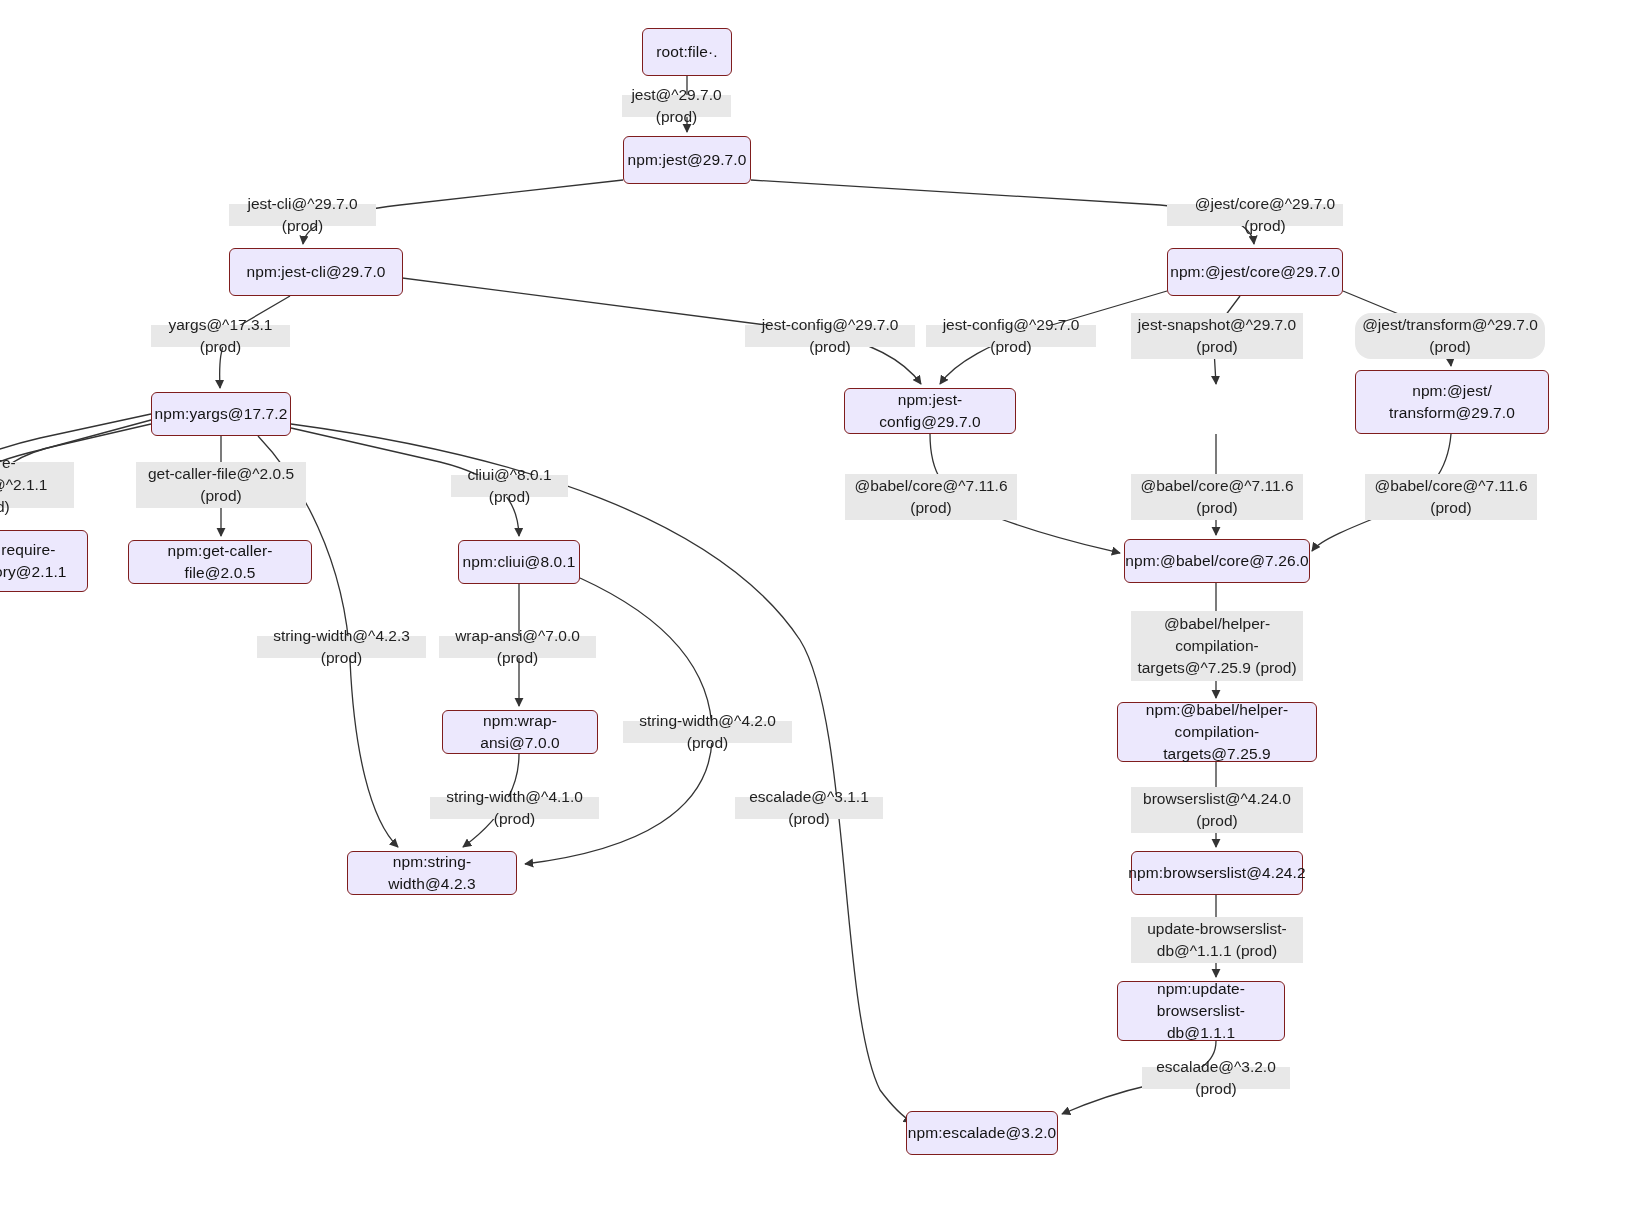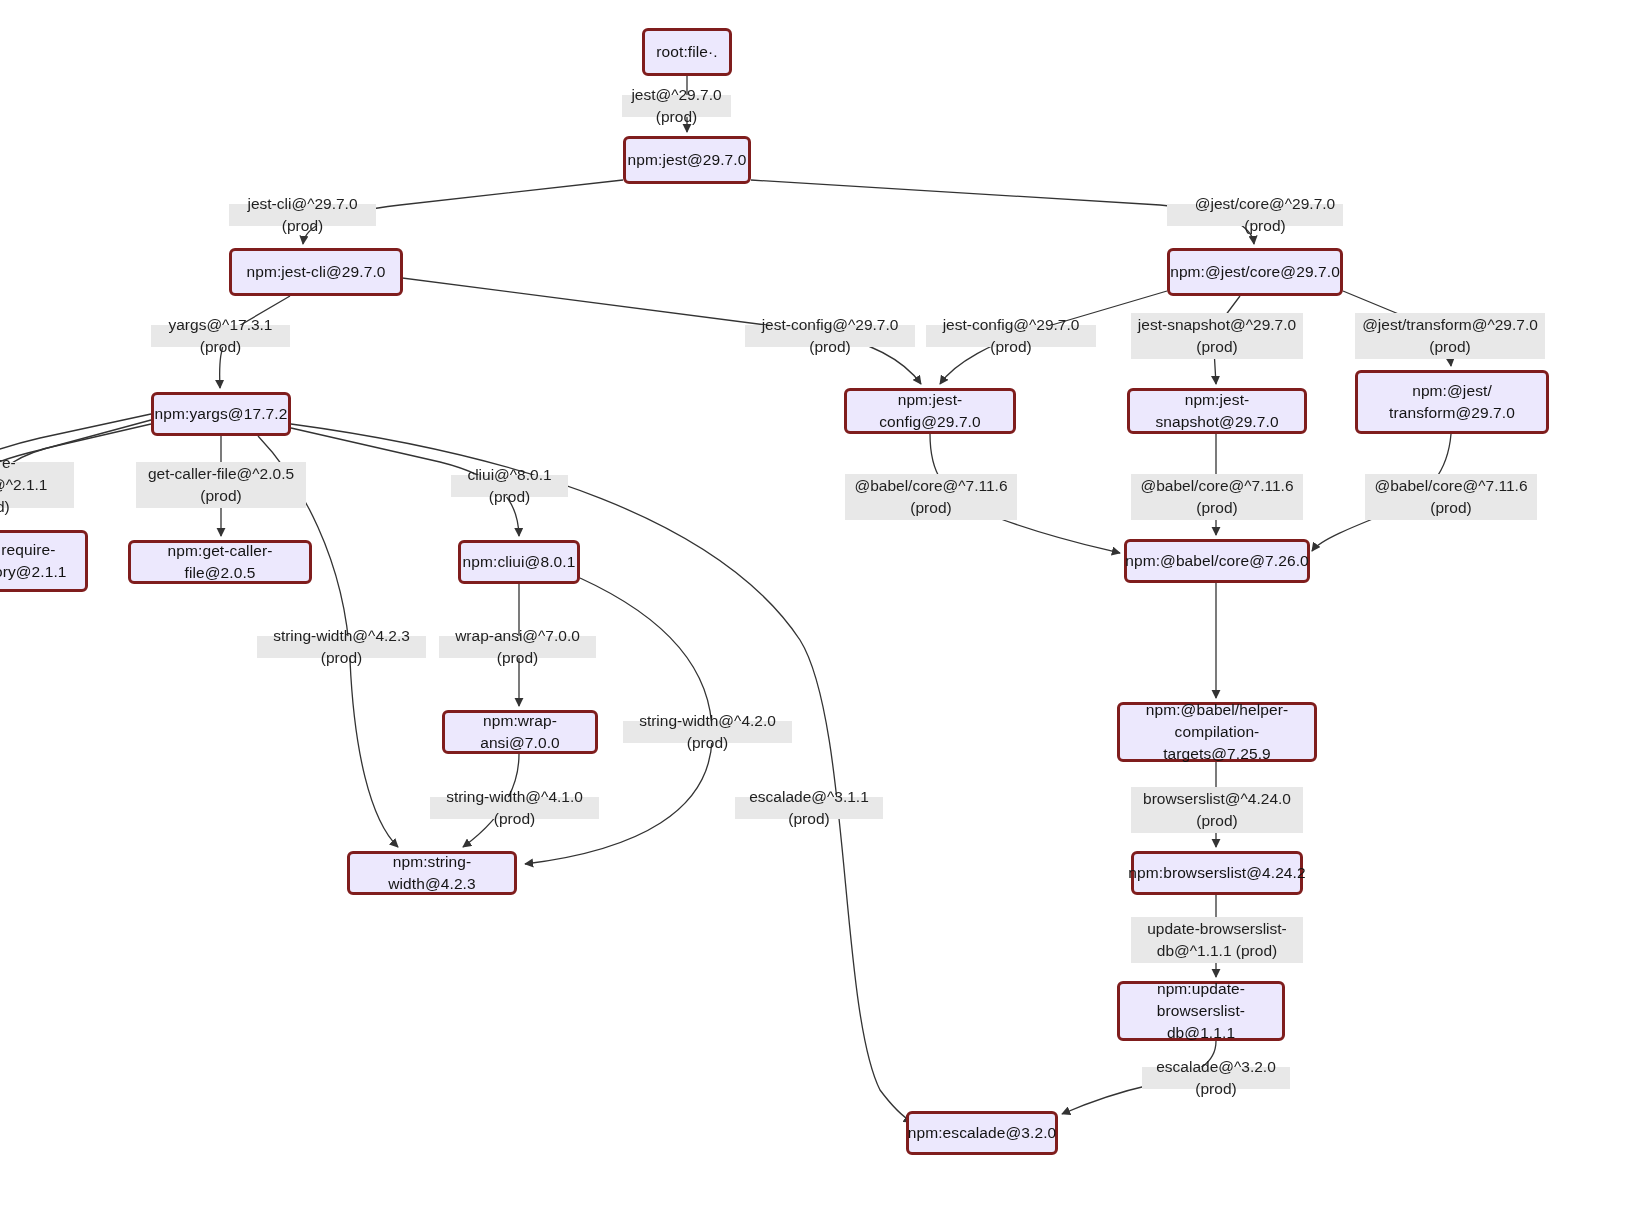--- a/index.html
+++ b/index.html
@@ -22,21 +22,21 @@
     left: 0;
     top: 0;
     width: 1626px;
     height: 1220px;
     pointer-events: none;
   }
   .node {
     position: absolute;
     box-sizing: border-box;
     background: #ECE8FD;
-    border: 3px solid #7f1d1d;
+    border: 1px solid #7f1d1d;
     border-radius: 6px;
     color: #131313;
     font-size: 15.5px;
     line-height: 1.42;
     display: flex;
     align-items: center;
     justify-content: center;
     text-align: center;
     padding: 4px 10px;
     letter-spacing: 0.1px;
@@ -120,21 +120,20 @@
       <path d="M 1216,1041 C 1216,1062 1200,1075 1150,1085 C 1110,1094 1085,1104 1062,1114"></path>
     </g>
   </svg>
 
   <div class="node" style="left:642px;top:28px;width:90px;height:48px;">root:file·.</div>
   <div class="node" style="left:623px;top:136px;width:128px;height:48px;">npm:jest@29.7.0</div>
   <div class="node" style="left:229px;top:248px;width:174px;height:48px;">npm:jest-cli@29.7.0</div>
   <div class="node" style="left:1167px;top:248px;width:176px;height:48px;">npm:@jest/core@29.7.0</div>
   <div class="node" style="left:151px;top:392px;width:140px;height:44px;">npm:yargs@17.7.2</div>
   <div class="node" style="left:844px;top:388px;width:172px;height:46px;">npm:jest-config@29.7.0</div>
-  <div class="node" style="left:1127px;top:388px;width:180px;height:46px;">npm:jest-snapshot@29.7.0</div>
   <div class="node" style="left:1355px;top:370px;width:194px;height:64px;white-space:pre-line;">npm:@jest/
 transform@29.7.0</div>
   <div class="node" style="left:-66px;top:530px;width:154px;height:62px;white-space:pre-line;">npm:require-
 directory@2.1.1</div>
   <div class="node" style="left:128px;top:540px;width:184px;height:44px;">npm:get-caller-file@2.0.5</div>
   <div class="node" style="left:458px;top:540px;width:122px;height:44px;">npm:cliui@8.0.1</div>
   <div class="node" style="left:1124px;top:539px;width:186px;height:44px;">npm:@babel/core@7.26.0</div>
   <div class="node" style="left:442px;top:710px;width:156px;height:44px;">npm:wrap-ansi@7.0.0</div>
   <div class="node" style="left:1117px;top:702px;width:200px;height:60px;white-space:pre-line;">npm:@babel/helper-
 compilation-targets@7.25.9</div>
@@ -145,35 +144,38 @@
   <div class="node" style="left:906px;top:1111px;width:152px;height:44px;">npm:escalade@3.2.0</div>
 
   <div class="elabel" style="left:622px;top:95px;width:109px;height:22px;">jest@^29.7.0 (prod)</div>
   <div class="elabel" style="left:229px;top:204px;width:147px;height:22px;">jest-cli@^29.7.0 (prod)</div>
   <div class="elabel" style="left:1167px;top:204px;width:176px;height:22px;padding-left:24px;">@jest/core@^29.7.0 (prod)</div>
   <div class="elabel" style="left:151px;top:325px;width:139px;height:22px;">yargs@^17.3.1 (prod)</div>
   <div class="elabel" style="left:745px;top:325px;width:170px;height:22px;">jest-config@^29.7.0 (prod)</div>
   <div class="elabel" style="left:926px;top:325px;width:170px;height:22px;">jest-config@^29.7.0 (prod)</div>
   <div class="elabel" style="left:1131px;top:313px;width:172px;height:46px;">jest-snapshot@^29.7.0
 (prod)</div>
-  <div class="elabel" style="left:1355px;top:313px;width:190px;height:46px;">@jest/transform@^29.7.0
+  <div class="elabel" style="left:1355px;top:313px;width:190px;height:46px;border-radius:16px;">@jest/transform@^29.7.0
 (prod)</div>
   <div class="elabel" style="left:-96px;top:462px;width:170px;height:46px;">require-directory@^2.1.1
 (prod)</div>
   <div class="elabel" style="left:136px;top:462px;width:170px;height:46px;">get-caller-file@^2.0.5
 (prod)</div>
   <div class="elabel" style="left:451px;top:475px;width:117px;height:22px;">cliui@^8.0.1 (prod)</div>
   <div class="elabel" style="left:845px;top:474px;width:172px;height:46px;">@babel/core@^7.11.6
 (prod)</div>
   <div class="elabel" style="left:1131px;top:474px;width:172px;height:46px;">@babel/core@^7.11.6
 (prod)</div>
   <div class="elabel" style="left:1365px;top:474px;width:172px;height:46px;">@babel/core@^7.11.6
 (prod)</div>
   <div class="elabel" style="left:257px;top:636px;width:169px;height:22px;">string-width@^4.2.3 (prod)</div>
   <div class="elabel" style="left:439px;top:636px;width:157px;height:22px;">wrap-ansi@^7.0.0 (prod)</div>
+  <div class="elabel" style="left:1131px;top:611px;width:172px;height:70px;">@babel/helper-
+compilation-
+targets@^7.25.9 (prod)</div>
   <div class="elabel" style="left:623px;top:721px;width:169px;height:22px;">string-width@^4.2.0 (prod)</div>
   <div class="elabel" style="left:1131px;top:787px;width:172px;height:46px;">browserslist@^4.24.0
 (prod)</div>
   <div class="elabel" style="left:430px;top:797px;width:169px;height:22px;">string-width@^4.1.0 (prod)</div>
   <div class="elabel" style="left:735px;top:797px;width:148px;height:22px;">escalade@^3.1.1 (prod)</div>
   <div class="elabel" style="left:1131px;top:917px;width:172px;height:46px;">update-browserslist-
 db@^1.1.1 (prod)</div>
   <div class="elabel" style="left:1142px;top:1067px;width:148px;height:22px;">escalade@^3.2.0 (prod)</div>
 
 </div>

